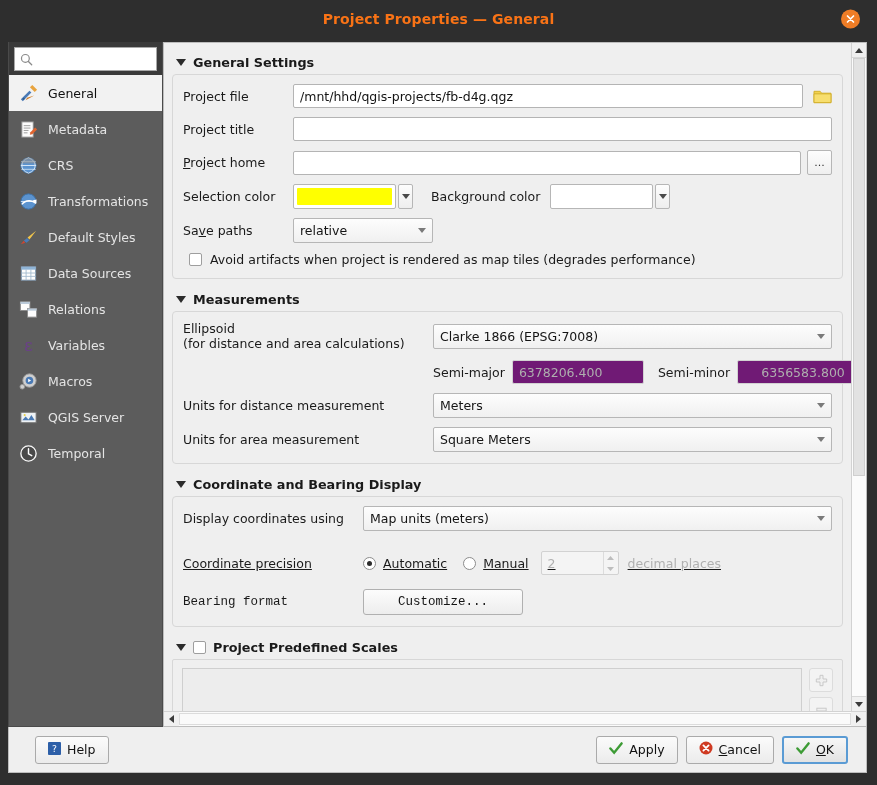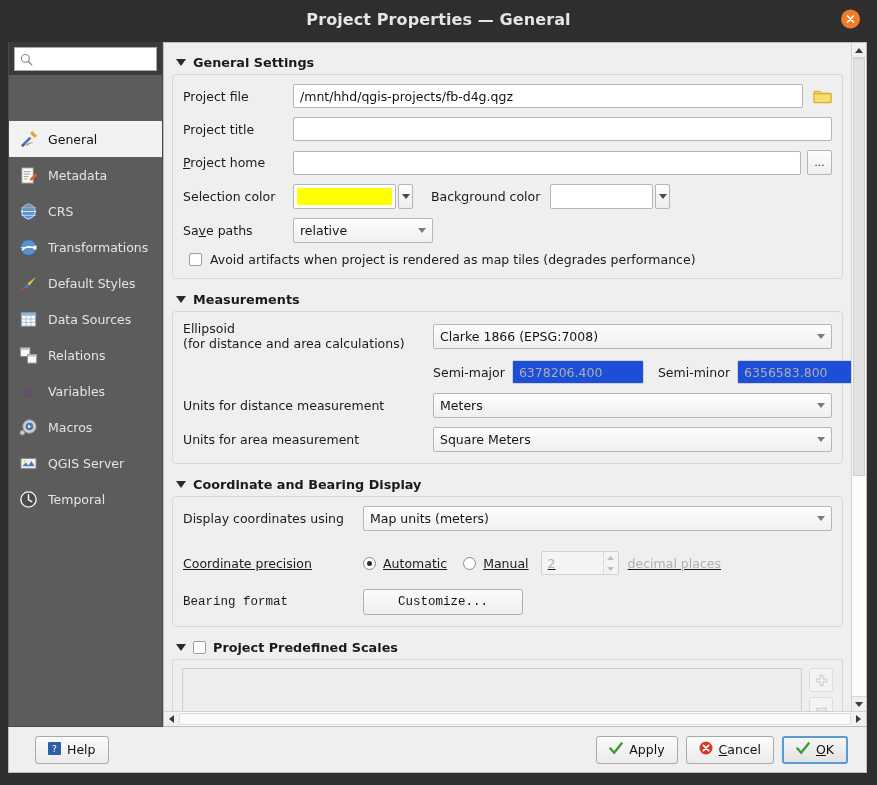--- a/index.html
+++ b/index.html
@@ -19,22 +19,22 @@
     display: flex; flex-direction: column;
   }
   
   .titlebar {
     height: 38px; flex: 0 0 38px;
     background: #2e2e2e;
     position: relative;
     display: flex; align-items: center; justify-content: center;
   }
   .titlebar-text {
-    color: #e5e5e5;
-    font-size: 16px;
+    color: #f97316;
+    font-size: 14px;
     font-weight: bold;
     letter-spacing: .1px;
   }
   .close-btn {
     position: absolute; right: 17px; top: 50%;
     transform: translateY(-50%);
     width: 19px; height: 19px; border-radius: 50%;
     background: #ef7d26;
     display: flex; align-items: center; justify-content: center;
     color: #fff; font-size: 11px; font-weight: bold;
@@ -49,21 +49,20 @@
     min-height: 0;
   }
   
   .sidebar {
     width: 155px; flex: 0 0 155px;
     background: #5c5c5c;
     display: flex; flex-direction: column;
     border: 1px solid #4a4a4a;
     border-top: none;
     margin-top: 4px;
-    gap: 46px;
   }
   .search-wrap {
     padding: 5px 5px 4px 5px;
     background: #3a3a3a;
   }
   .search-box {
     height: 24px; background: #fff;
     border: 1px solid #a8a8a8;
     display: flex; align-items: center;
     padding: 0 5px;
@@ -199,21 +198,21 @@
     height: 24px;
     border: 1px solid #b4b4b4;
     background: #fff;
     padding: 0 6px;
     font-size: 12.5px;
     color: #141414;
     outline: none;
     border-radius: 2px;
   }
   input.txt:disabled, input.txt.disabled {
-    background: #1d4ed8;
+    background: #701a75;
     color: #aeaeae;
     border-color: #d2d2d2;
   }
   .combo {
     height: 25px;
     border: 1px solid #b6b6b6;
     background: linear-gradient(#fdfdfd, #f0f0f0);
     border-radius: 2px;
     display: flex; align-items: center;
     padding: 0 6px;
@@ -623,21 +622,21 @@
             </div>
 
             <div class="row">
               <span style="width:250px;flex:0 0 250px;"></span>
               <span class="lbl" style="flex:0 0 auto;">Semi-major</span>
               <span style="width:7px;flex:0 0 7px;"></span>
               <input class="txt disabled" style="width: 132px;" disabled="" value="6378206.400">
               <span style="width:14px;flex:0 0 14px;"></span>
               <span class="lbl" style="flex:0 0 auto;">Semi-minor</span>
               <span style="width:7px;flex:0 0 7px;"></span>
-              <input class="txt disabled" style="width: 132px;" disabled="" value="6356583.800">
+              <input class="txt disabled" style="width: 132px; text-align: center;" disabled="" value="6356583.800">
             </div>
 
             <div class="row">
               <span class="lbl w250">Units for distance measurement</span>
               <span class="combo" style="flex:1 1 auto;">
                 <span class="cval">Meters</span>
                 <span class="carrow"></span>
               </span>
             </div>
 

